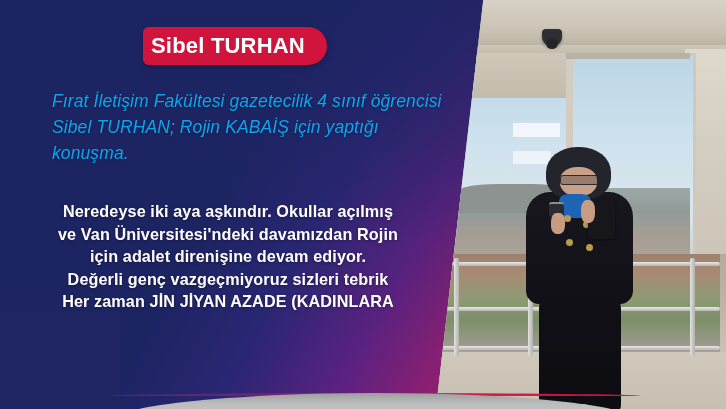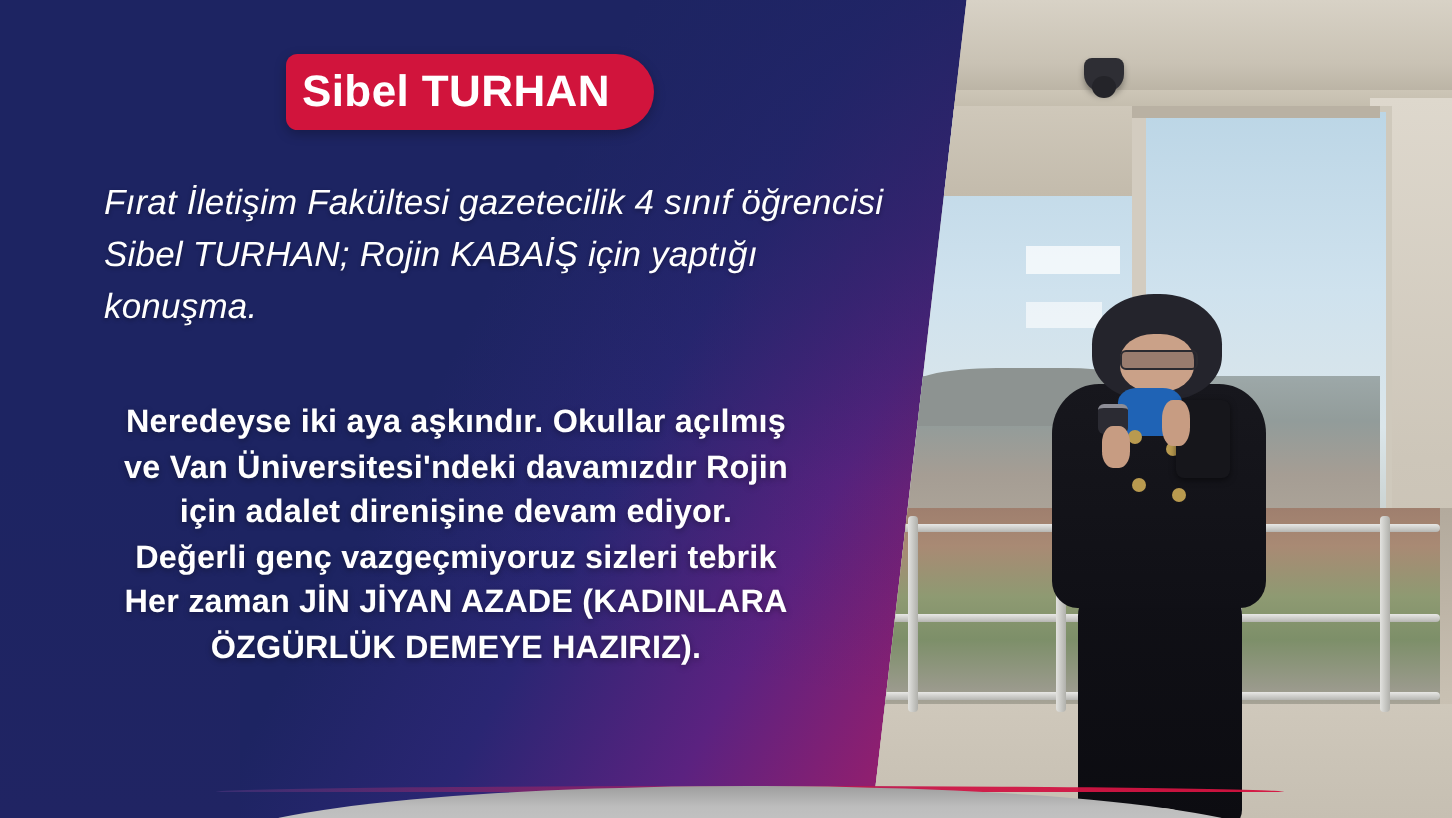--- a/index.html
+++ b/index.html
@@ -272,21 +272,21 @@
     letter-spacing: .2px;
     white-space: nowrap;
   }
 
   
   .subtitle {
     position: absolute;
     left: 52px;
     top: 88px;
     width: 400px;
-    color: #ffffff;
+    color: #0ea5e9;
     font-size: 17.5px;
     font-style: italic;
     line-height: 26px;
     letter-spacing: .1px;
     text-shadow: 0 1px 2px rgba(0,0,0,.30);
   }
 
   
   .body-text {
     position: absolute;
@@ -381,23 +381,22 @@
   </div>
 
   <div class="title-badge">
     <span>Sibel TURHAN</span>
   </div>
 
   <div class="subtitle">Fırat İletişim Fakültesi gazetecilik 4 sınıf öğrencisi Sibel TURHAN; Rojin KABAİŞ için yaptığı konuşma.</div>
 
   <div class="body-text">
     <span class="ln">Neredeyse iki aya aşkındır. Okullar açılmış</span>
-    <span class="ln">ve Van Üniversitesi'ndeki davamızdır Rojin</span>
+    <span class="ln">ve Van Üniversitesi'ndeki davamızdan Rojin</span>
     <span class="ln">için adalet direnişine devam ediyor.</span>
     <span class="ln">Değerli genç vazgeçmiyoruz sizleri tebrik</span>
     <span class="ln">Her zaman JİN JİYAN AZADE (KADINLARA</span>
-    <span class="ln">ÖZGÜRLÜK DEMEYE HAZIRIZ).</span>
   </div>
 
   <div class="bottom-card-line"></div>
   <div class="bottom-card"></div>
 
 </div>
 
 </body></html>

